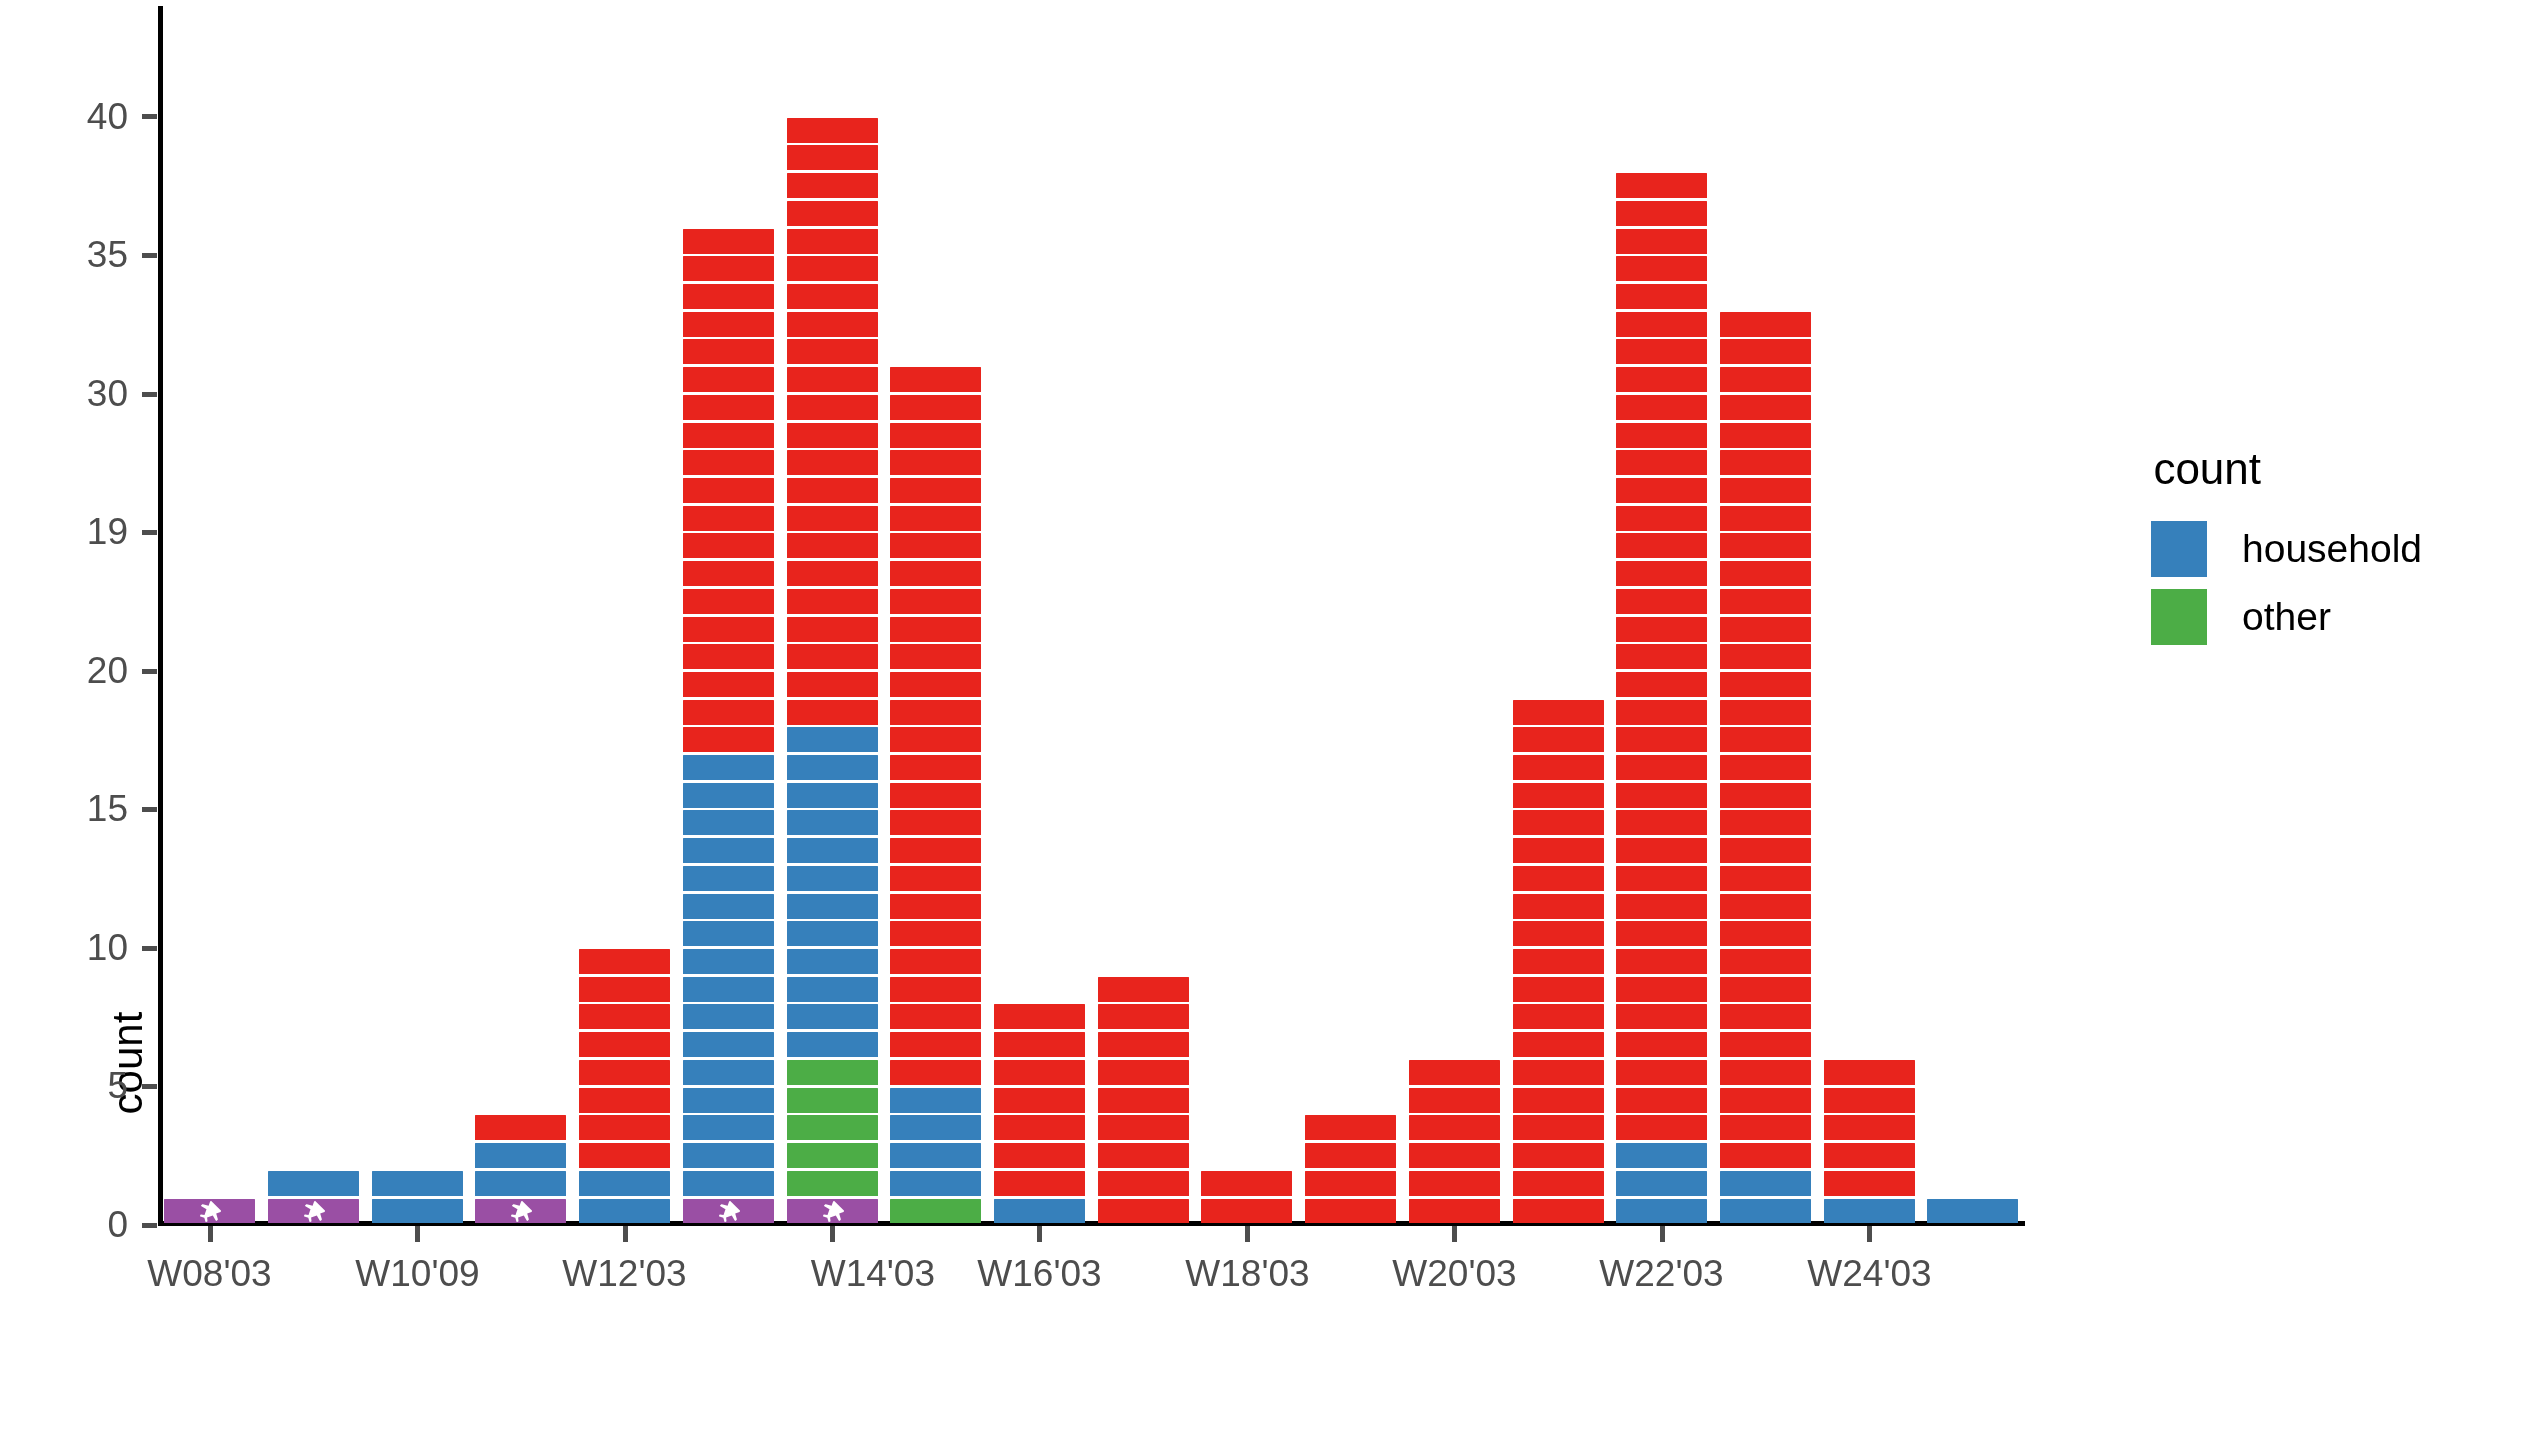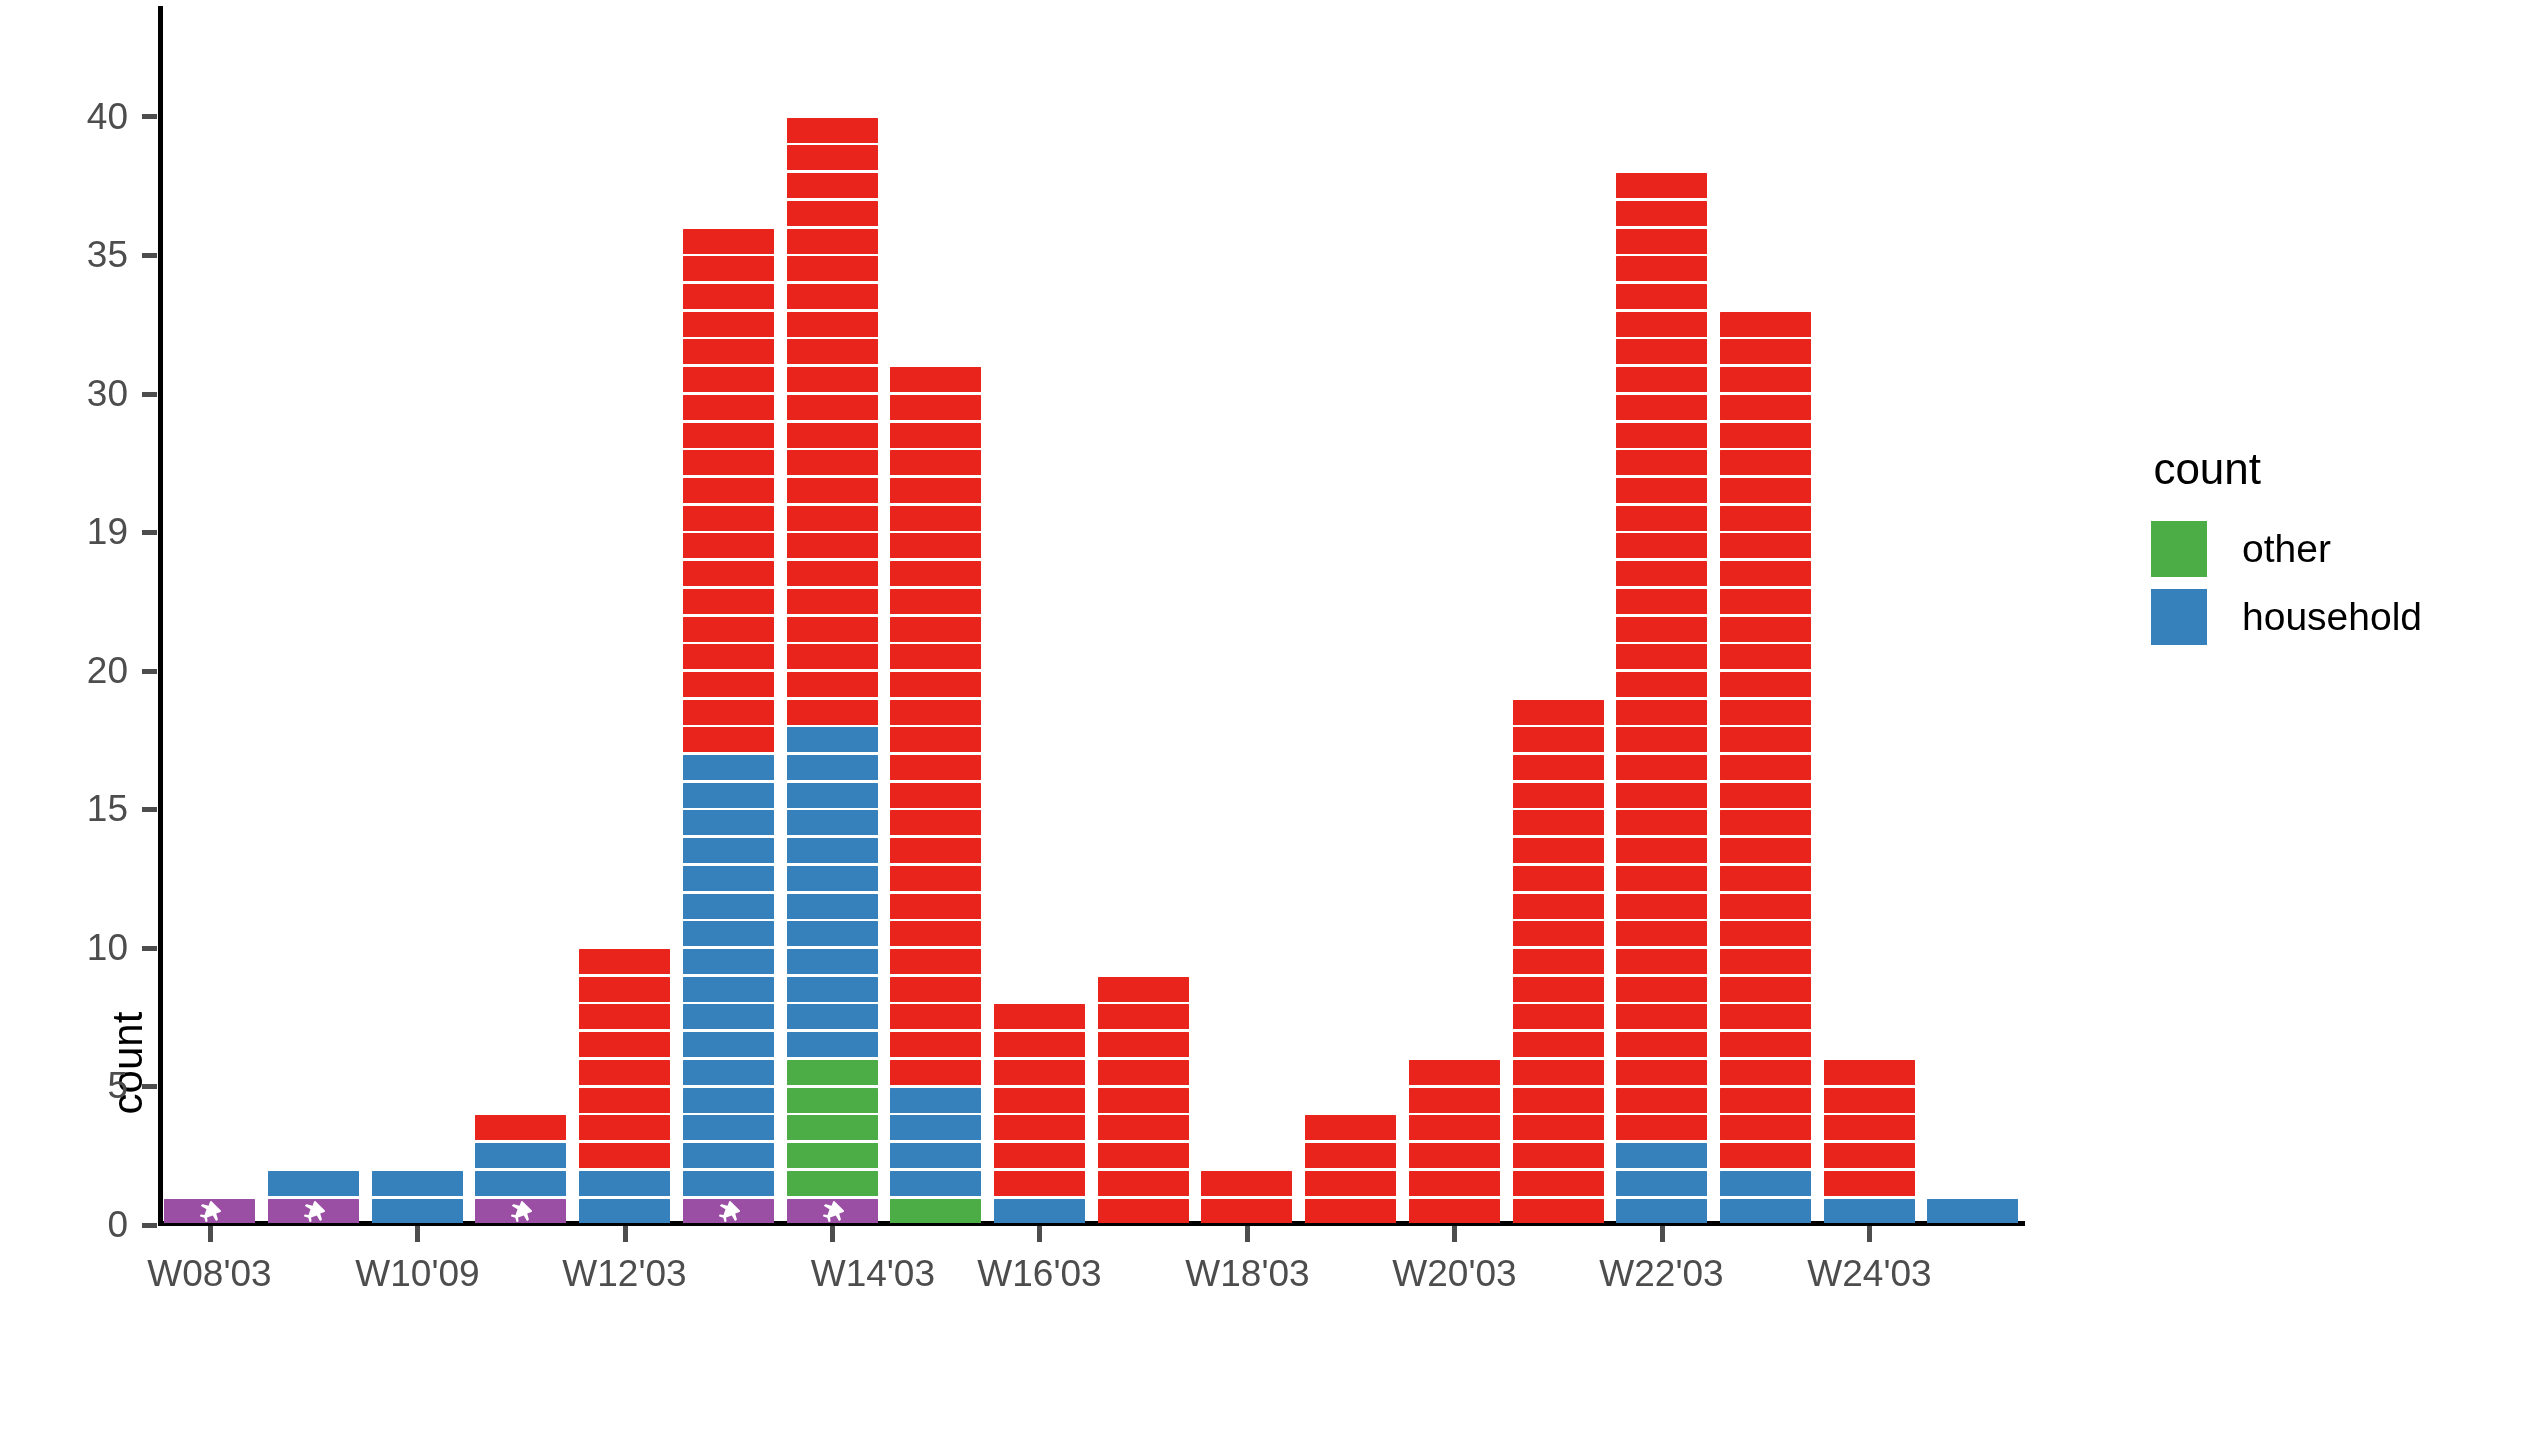--- a/index.html
+++ b/index.html
@@ -383,26 +383,26 @@
       </div>
       <div class="bar" style="left: 1769px; width: 91px; height: 28px;">
         <div class="seg household" style="bottom: 1.6px; height: 24.6px;"></div>
       </div>
     </div>
 
 
   <div id="legend">
     <div id="legend-title">count</div>
     <div class="legend-row">
+      <span class="legend-key household"></span>
+      <span class="legend-label">household</span>
+    </div>
+    <div class="legend-row">
       <span class="legend-key other"></span>
       <span class="legend-label">other</span>
-    </div>
-    <div class="legend-row">
-      <span class="legend-key household"></span>
-      <span class="legend-label">household</span>
     </div>
   </div>
 
 <div class="xtick" style="left: 208px;"></div>
     <div class="xtick-label" style="left: 107px;">W08'03</div>
     <div class="xtick" style="left: 415px;"></div>
     <div class="xtick-label" style="left: 315px;">W10'09</div>
     <div class="xtick" style="left: 623px;"></div>
     <div class="xtick-label" style="left: 522px;">W12'03</div>
     <div class="xtick" style="left: 830px;"></div>

